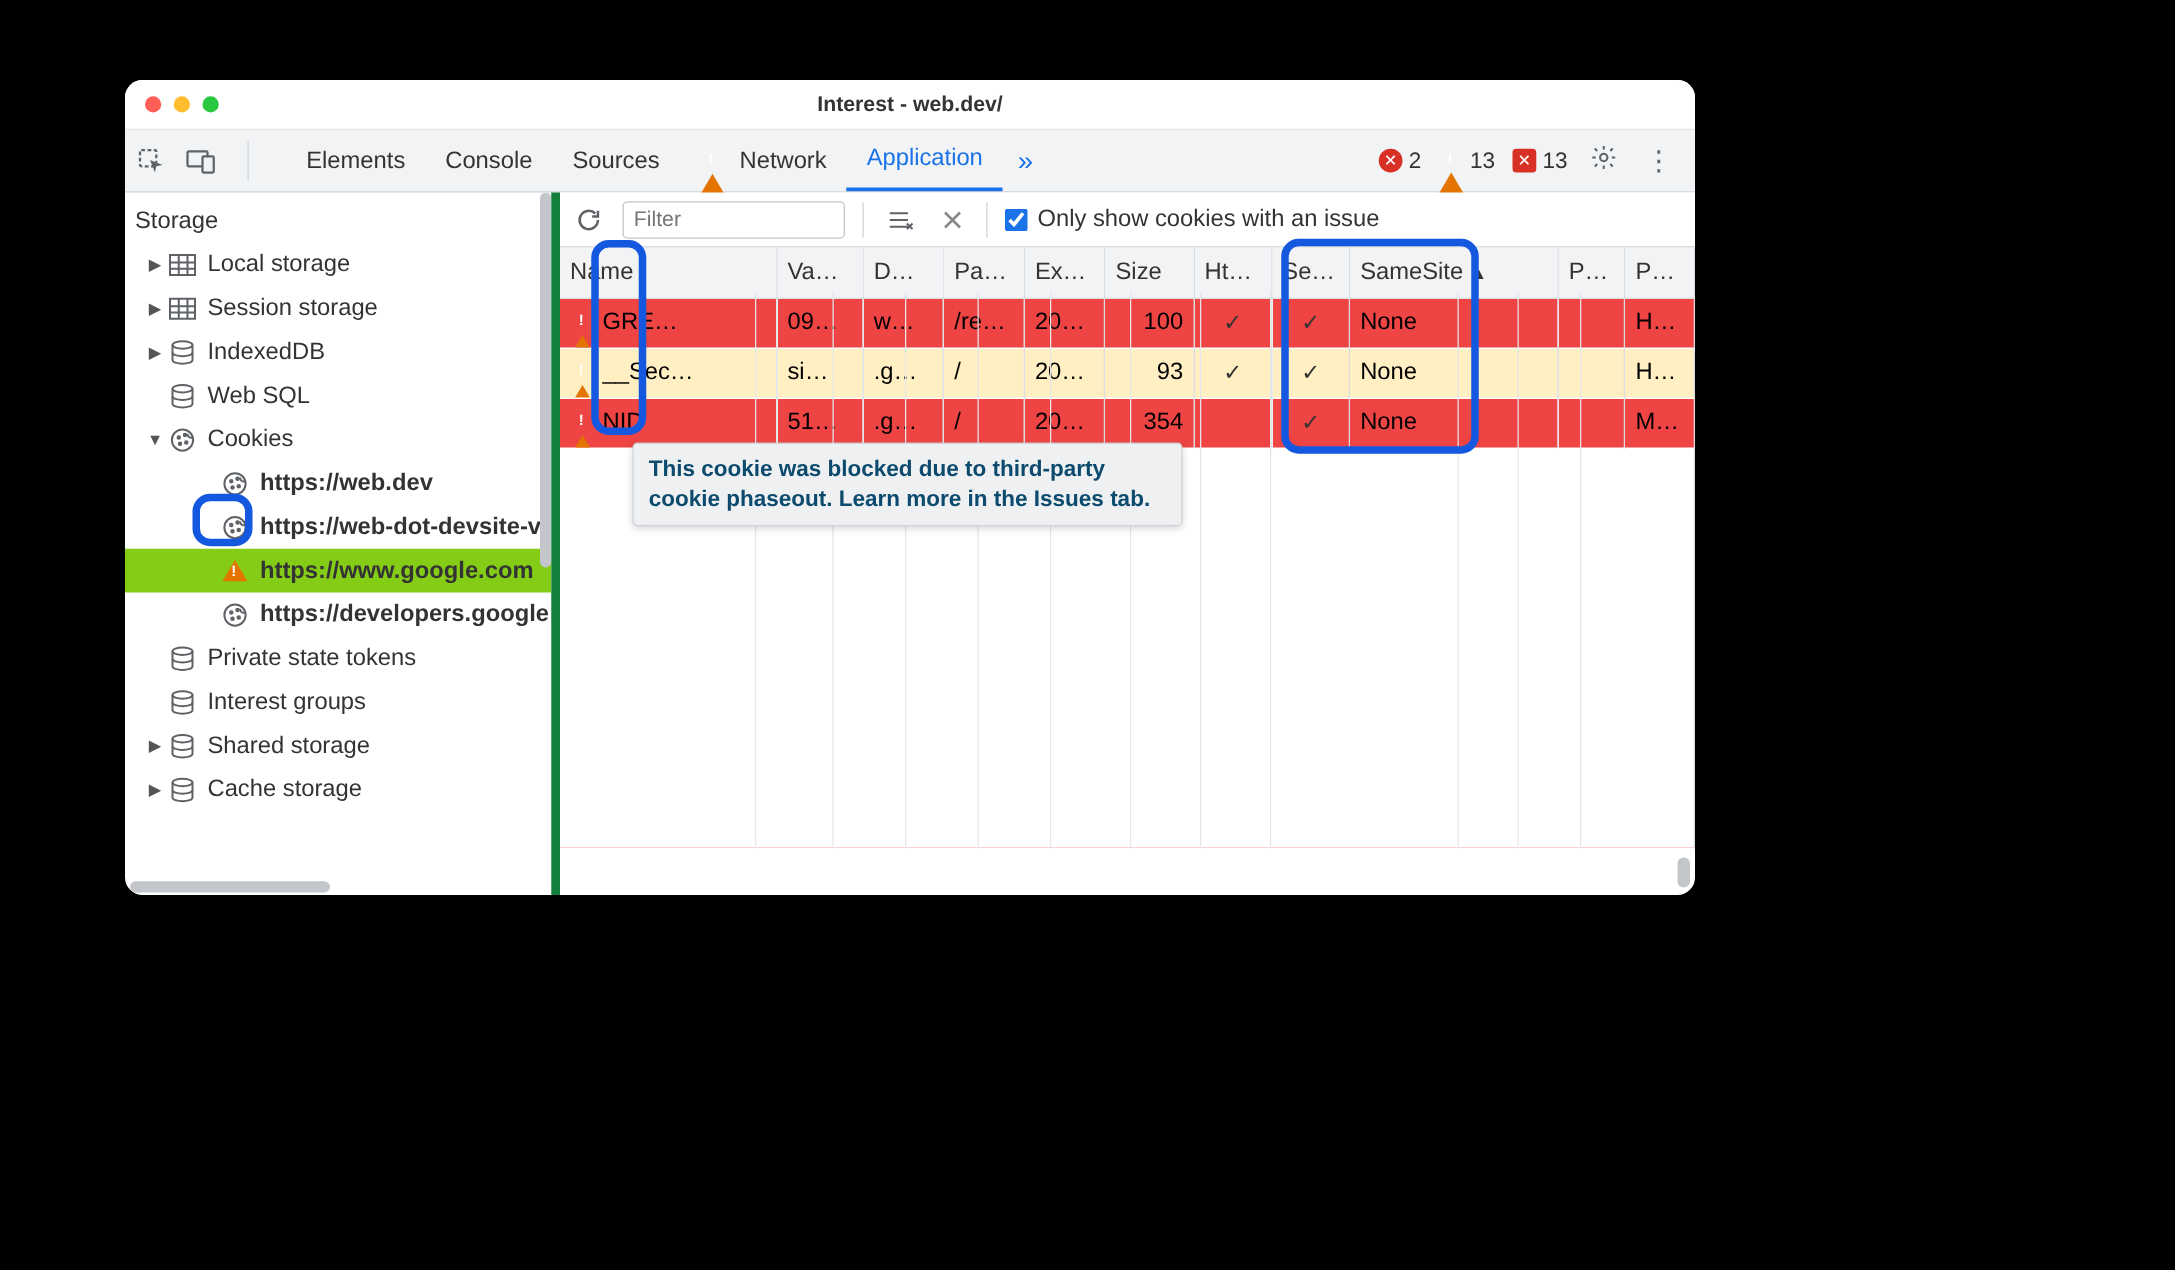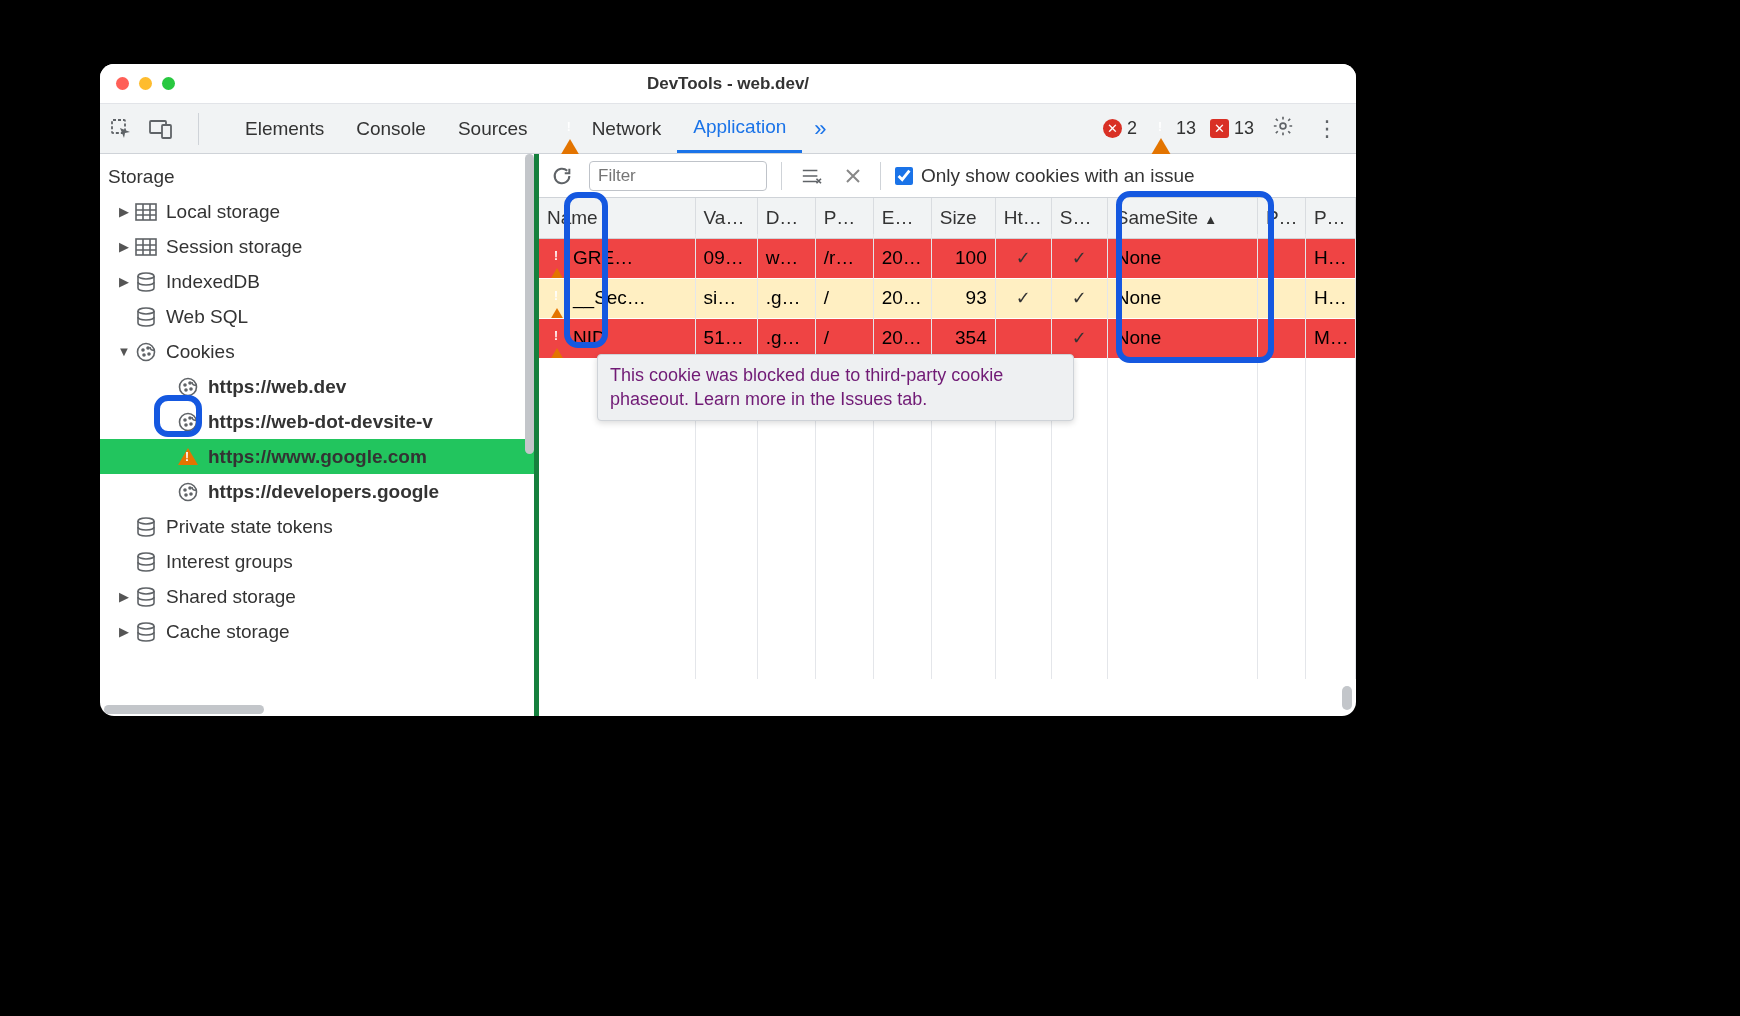--- a/index.html
+++ b/index.html
@@ -27,30 +27,30 @@
   .circle-err { width:19px; height:19px; border-radius:50%; background:#d93025; color:#fff; display:flex; align-items:center; justify-content:center; font-size:13px;}
   .sq-err { width:19px; height:19px; border-radius:3px; background:#d93025; color:#fff; display:flex; align-items:center; justify-content:center; font-size:13px;}
   .tri-warn {
     width:0; height:0; border-left:10px solid transparent; border-right:10px solid transparent; border-bottom:17px solid #e37400; position:relative;
   }
   .tri-warn::after{ content:"!"; position:absolute; left:-3px; top:2px; color:#fff; font-size:12px; font-weight:700;}
   .gear { font-size:22px; color:#5f6367; padding:0 8px; cursor:pointer;}
   .kebab { font-size:22px; color:#5f6367; padding:0 8px; cursor:pointer;}
 
   .body { flex:1; display:flex; min-height:0; }
-  .sidebar { width:439px; border-right:5px solid #15803d; overflow:hidden; position:relative; font-size:19px; color:#333; }
+  .sidebar { width:348px; border-right:7px solid #15803d; overflow:hidden; position:relative; font-size:19px; color:#333; }
   .sidebar-inner { padding: 6px 0 6px 0; }
   .side-heading { padding: 6px 10px 6px 8px; font-size:19px; color:#333;}
   .tree-row { display:flex; align-items:center; height:35px; padding-left: 12px; cursor:pointer; white-space:nowrap; overflow:hidden; text-overflow:ellipsis;}
   .tree-row.lvl1 { padding-left: 18px; }
   .tree-row.lvl2 { padding-left: 60px; font-weight: bold; }
   .arrow { width:12px; display:inline-flex; justify-content:center; font-size:13px; color:#555; margin-right:4px;}
   .arrow.blank { visibility:hidden; }
   .tree-icon { display:inline-flex; width:24px; justify-content:center; margin-right:8px; }
-  .tree-row.selected { background:#22c55e; }
+  .tree-row.selected { background:#84cc16; }
   .side-scroll-thumb { position:absolute; right:0; top:0; width:9px; height:300px; background:#c3c6ca; border-radius:5px; }
   .side-hscroll { position:absolute; left:4px; bottom:2px; height:9px; width:160px; background:#c3c6ca; border-radius:5px;}
 
   .main { flex:1; display:flex; flex-direction:column; min-width:0; position:relative;}
   .filterbar { height:44px; border-bottom:1px solid #cfd3d8; display:flex; align-items:center; padding:0 10px; gap:14px; font-size:19px; background:#fff;}
   .refresh { width:26px; height:26px; display:flex; align-items:center; justify-content:center; color:#5f6367; cursor:pointer;}
   .filter-input { width:178px; height:30px; border:1px solid #bfc3c9; border-radius:4px; padding:0 8px; font-size:17px; color:#888;}
   .divider-v { width:1px; height:28px; background:#cfd3d8;}
   .clearall, .clearone { color:#5f6367; cursor:pointer; padding:0 4px;}
   .clearall svg, .clearone svg { display:block; }
@@ -73,40 +73,41 @@
   .vgridlines span{ position:absolute; top:0; bottom:0; width:1px; background:#e4e6ea; }
   .sort-arrow { font-size:13px; margin-left:6px;}
 
   .annot-ring { position:absolute; border:6px solid #1558e0; border-radius:14px; pointer-events:none; z-index:50;}
   .annot-sidebar { left:54px; top:241px; width:48px; height:42px;}
   .annot-namecol { left:25px; top:-6px; width:44px; height:156px;}
   .annot-sscol   { left:577px; top:-7px; width:158px; height:172px;}
 
   .tooltip {
     position:absolute; left:58px; top:156px; background:#eef0f2; border:1px solid #cfd3d8; border-radius:4px;
-    padding:8px 12px; font-size:18px; color:#701a75; z-index:60; width:477px; line-height:1.35;
+    padding:8px 12px; font-size:18px; color:#0c4a6e; z-index:60; width:440px; line-height:1.35;
     box-shadow:0 2px 6px rgba(0,0,0,0.15);
+    font-weight:bold;
   }
 
   .main-hscroll { position:absolute; right:4px; bottom:6px; width:10px; height:24px; background:#c3c6ca; border-radius:5px;}
 
   svg { overflow:visible; }
 </style>
 </head>
 <body>
 
 <div class="window">
 
   <div class="titlebar">
     <div class="traffic">
       <div class="dot red"></div>
       <div class="dot yellow"></div>
       <div class="dot green"></div>
     </div>
-    <div class="title">DevTools - web.dev/</div>
+    <div class="title">Interest - web.dev/</div>
   </div>
 
   <div class="toolbar">
     <div class="tb-left">
       <div class="tb-icon">
         <svg width="22" height="22" viewBox="0 0 22 22" fill="none" stroke="#5f6367" stroke-width="1.8">
           <rect x="2" y="2" width="13" height="13" rx="1" stroke-dasharray="3 2"></rect>
           <path d="M10 10 L20 14 L15 15 L14 20 Z" fill="#5f6367" stroke="none"></path>
         </svg>
       </div>

